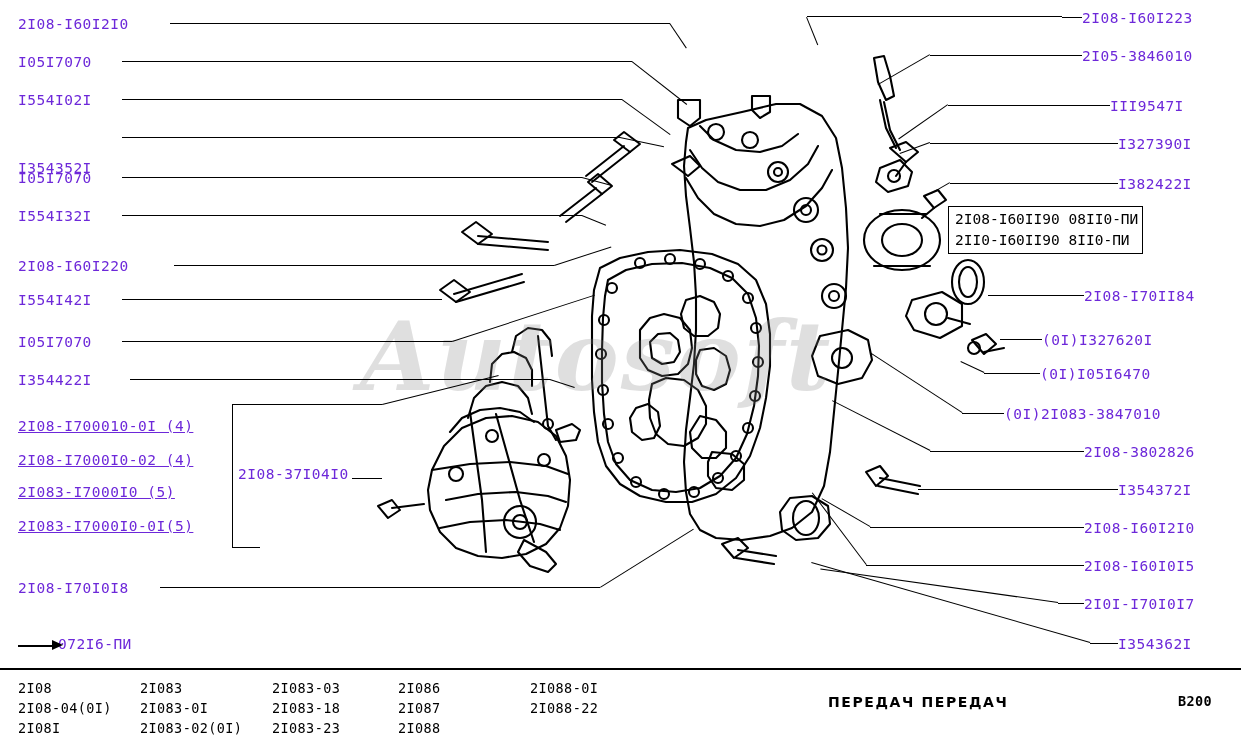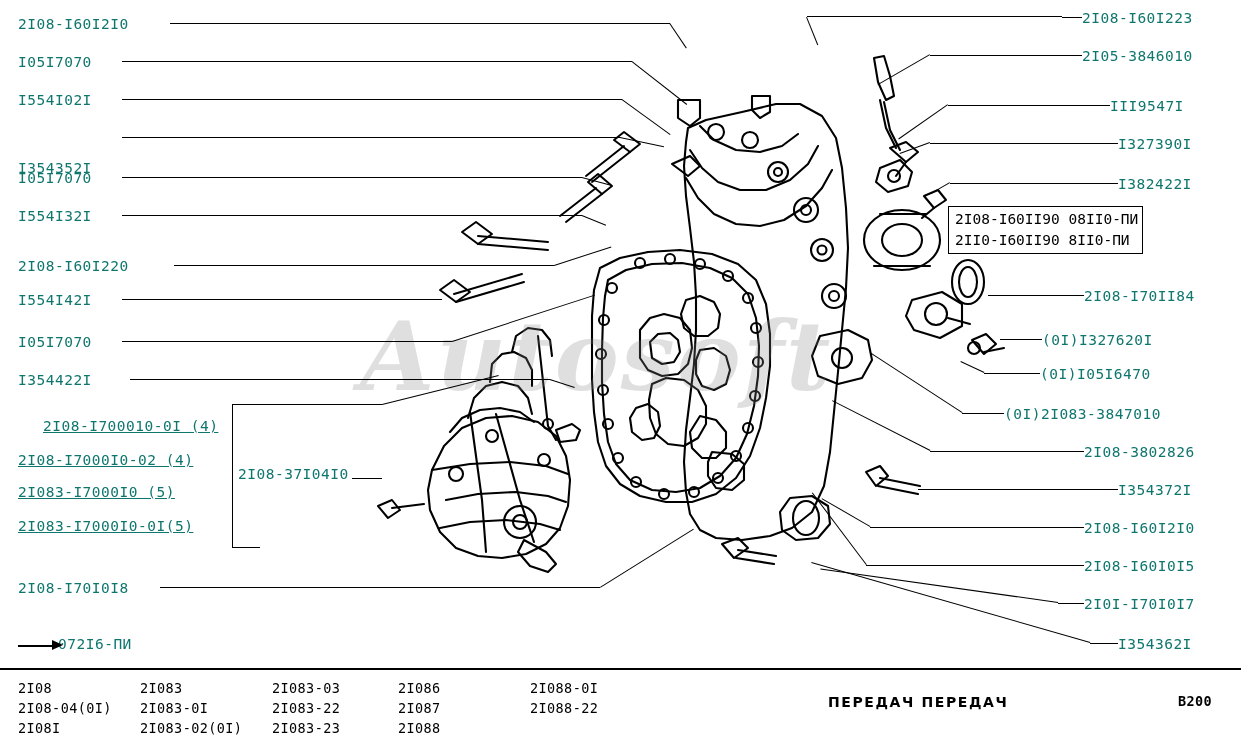--- a/index.html
+++ b/index.html
@@ -17,21 +17,21 @@
     height: 742px;
     background: #ffffff;
     overflow: hidden;
   }
   .lbl {
     position: absolute;
     font-family: "DejaVu Sans Mono", monospace;
     font-size: 14.5px;
     letter-spacing: 0.5px;
     white-space: nowrap;
-    color: #0f766e;
+    color: #6d28d9;
   }
   .lbl.u { text-decoration: underline; }
   .leader {
     position: absolute;
     background: #000;
     height: 1.4px;
   }
   .vline {
     position: absolute;
     background: #000;
@@ -298,21 +298,21 @@
   <div class="leader" style="left:122px; top:299px; width:320px;"></div>
 
   <div class="lbl" style="left:18px; top:334px;">I05I7070</div>
   <div class="leader" style="left:122px; top:341px; width:330px;"></div>
   <div class="diagline" style="left:452px; top:341px; width:150px; transform:rotate(-18deg);"></div>
 
   <div class="lbl" style="left:18px; top:372px;">I354422I</div>
   <div class="leader" style="left:130px; top:379px; width:420px;"></div>
   <div class="diagline" style="left:550px; top:379px; width:26px; transform:rotate(18deg);"></div>
 
-  <div class="lbl u" style="left:18px; top:418px;margin-left:25px;">2I08-I700010-0I  (4)</div>
+  <div class="lbl u" style="left:18px; top:418px;">2I08-I700010-0I  (4)</div>
   <div class="lbl u" style="left:18px; top:452px;">2I08-I7000I0-02  (4)</div>
   <div class="lbl u" style="left:18px; top:484px;">2I083-I7000I0    (5)</div>
   <div class="lbl u" style="left:18px; top:518px;">2I083-I7000I0-0I(5)</div>
 
   <div class="vline" style="left:232px; top:404px; height:144px;"></div>
   <div class="leader" style="left:232px; top:404px; width:150px;"></div>
   <div class="leader" style="left:232px; top:547px; width:28px;"></div>
   <div class="diagline" style="left:382px; top:404px; width:120px; transform:rotate(-14deg);"></div>
 
   <div class="lbl" style="left:238px; top:466px;">2I08-37I04I0</div>
@@ -393,21 +393,21 @@
 
   <div class="foot" style="left:18px;  top:680px;">2I08</div>
   <div class="foot" style="left:18px;  top:700px;">2I08-04(0I)</div>
   <div class="foot" style="left:18px;  top:720px;">2I08I</div>
 
   <div class="foot" style="left:140px; top:680px;">2I083</div>
   <div class="foot" style="left:140px; top:700px;">2I083-0I</div>
   <div class="foot" style="left:140px; top:720px;text-align:right;">2I083-02(0I)</div>
 
   <div class="foot" style="left:272px; top:680px;">2I083-03</div>
-  <div class="foot" style="left:272px; top:700px;">2I083-22</div>
+  <div class="foot" style="left:272px; top:700px;">2I083-18</div>
   <div class="foot" style="left:272px; top:720px;">2I083-23</div>
 
   <div class="foot" style="left:398px; top:680px;">2I086</div>
   <div class="foot" style="left:398px; top:700px;">2I087</div>
   <div class="foot" style="left:398px; top:720px;">2I088</div>
 
   <div class="foot" style="left:530px; top:680px;">2I088-0I</div>
   <div class="foot" style="left:530px; top:700px;">2I088-22</div>
 
   <div class="foot-title" style="left:828px; top:694px;">ПЕРЕДАЧ ПЕРЕДАЧ</div>

